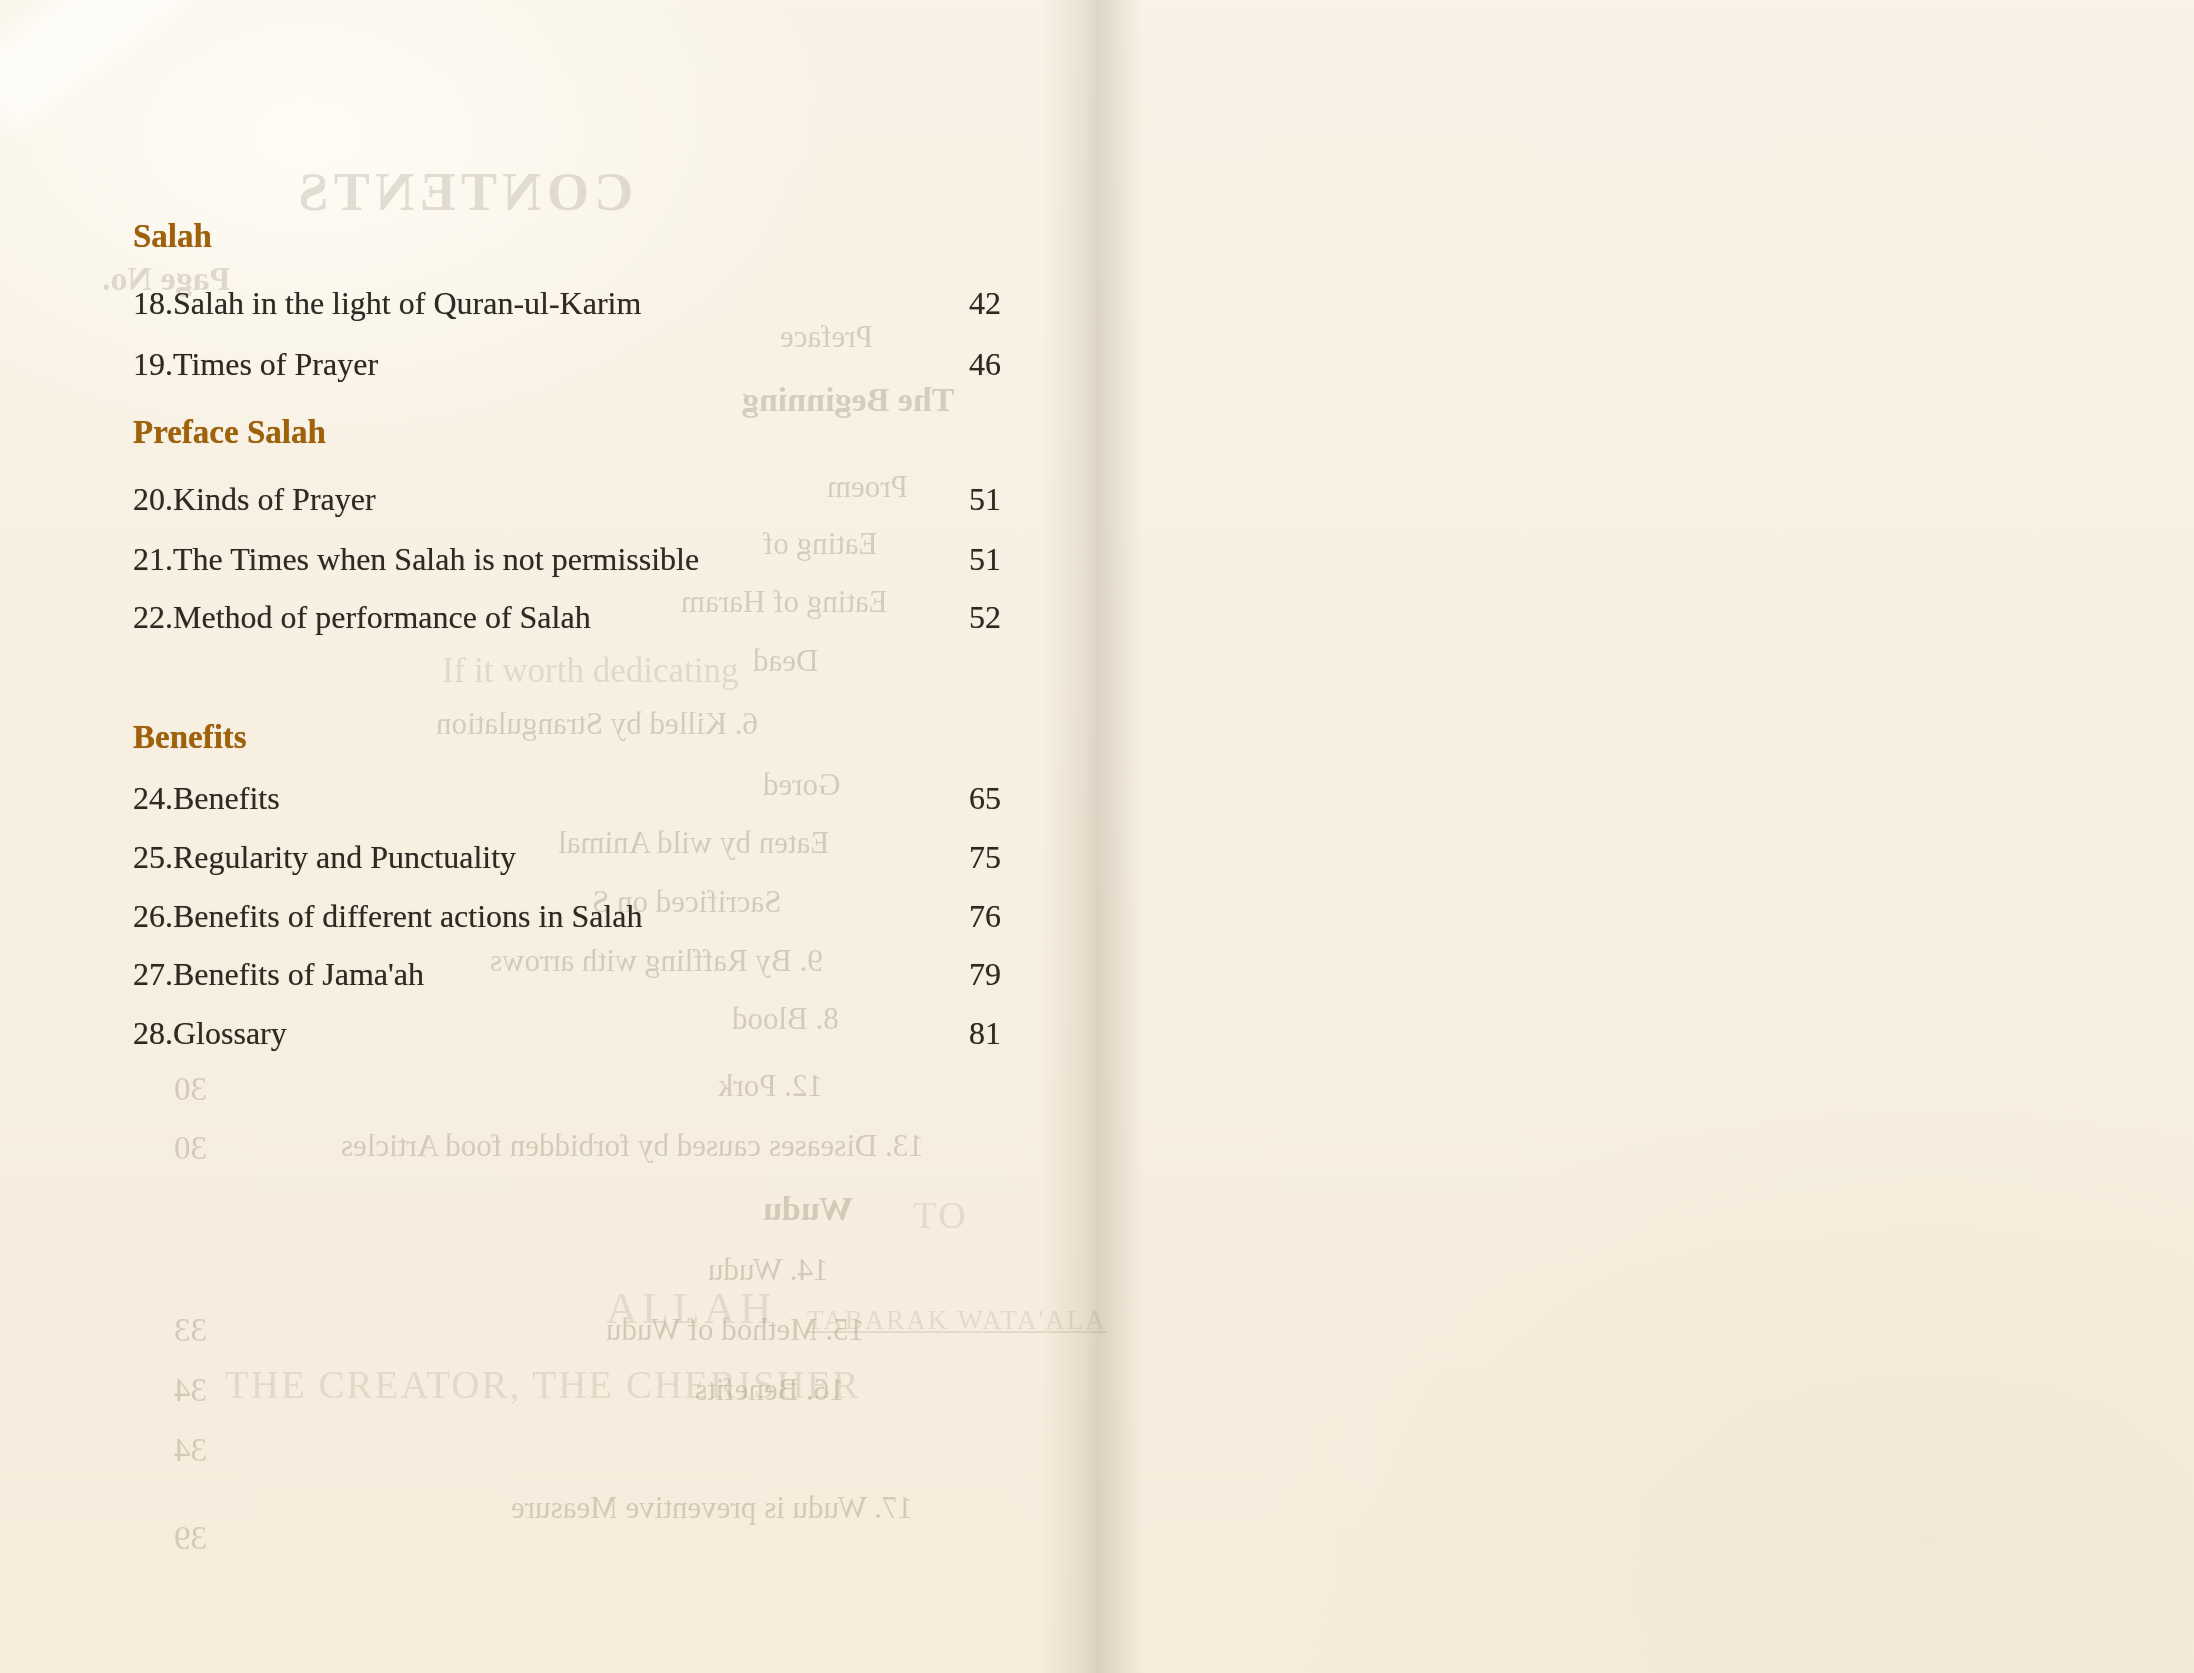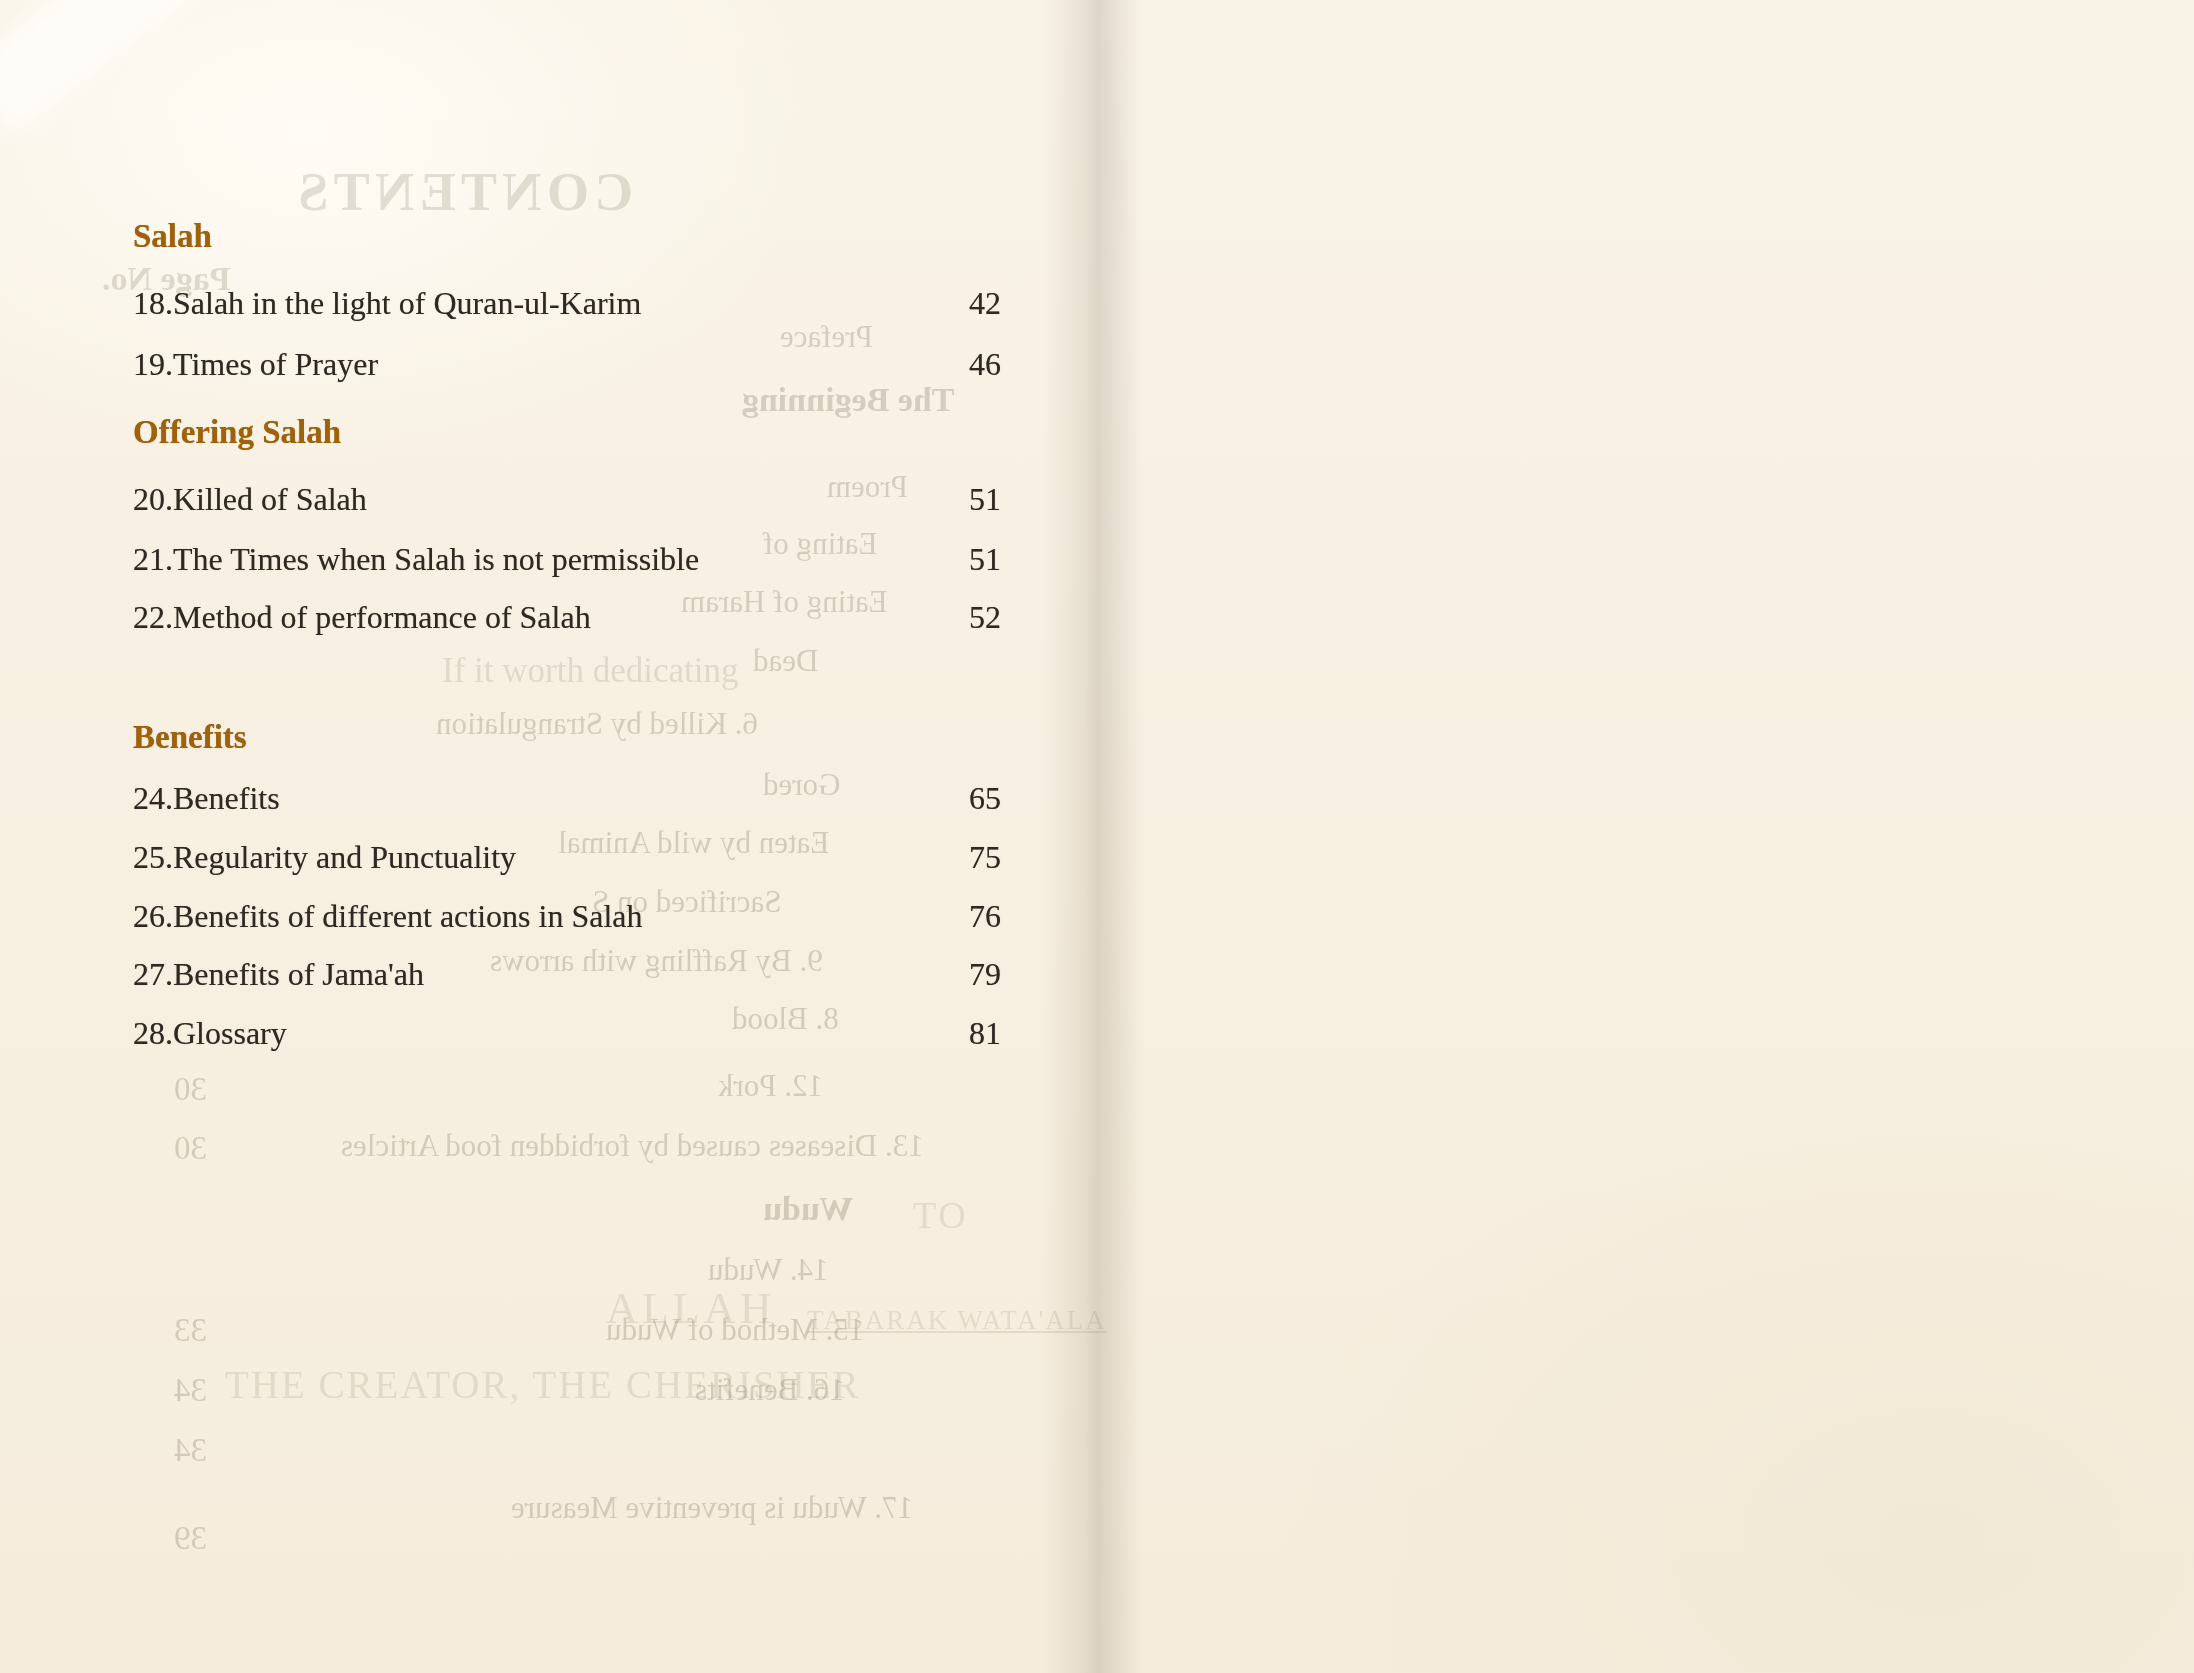--- a/index.html
+++ b/index.html
@@ -79,24 +79,24 @@
 
   <div class="toc-row" style="top:285px">
     <span class="toc-no">18.</span><span class="toc-title">Salah in the light of Quran-ul-Karim</span>
     <span class="toc-page">42</span>
   </div>
   <div class="toc-row" style="top:346px">
     <span class="toc-no">19.</span><span class="toc-title">Times of Prayer</span>
     <span class="toc-page">46</span>
   </div>
 
-  <div class="toc-heading" style="top:414px">Offering Salah</div>
+  <div class="toc-heading" style="top:414px">Preface Salah</div>
 
   <div class="toc-row" style="top:481px">
-    <span class="toc-no">20.</span><span class="toc-title">Killed of Salah</span>
+    <span class="toc-no">20.</span><span class="toc-title">Kinds of Prayer</span>
     <span class="toc-page">51</span>
   </div>
   <div class="toc-row" style="top:541px">
     <span class="toc-no">21.</span><span class="toc-title">The Times when Salah is not permissible</span>
     <span class="toc-page">51</span>
   </div>
   <div class="toc-row" style="top:599px">
     <span class="toc-no">22.</span><span class="toc-title">Method of performance of Salah</span>
     <span class="toc-page">52</span>
   </div>

